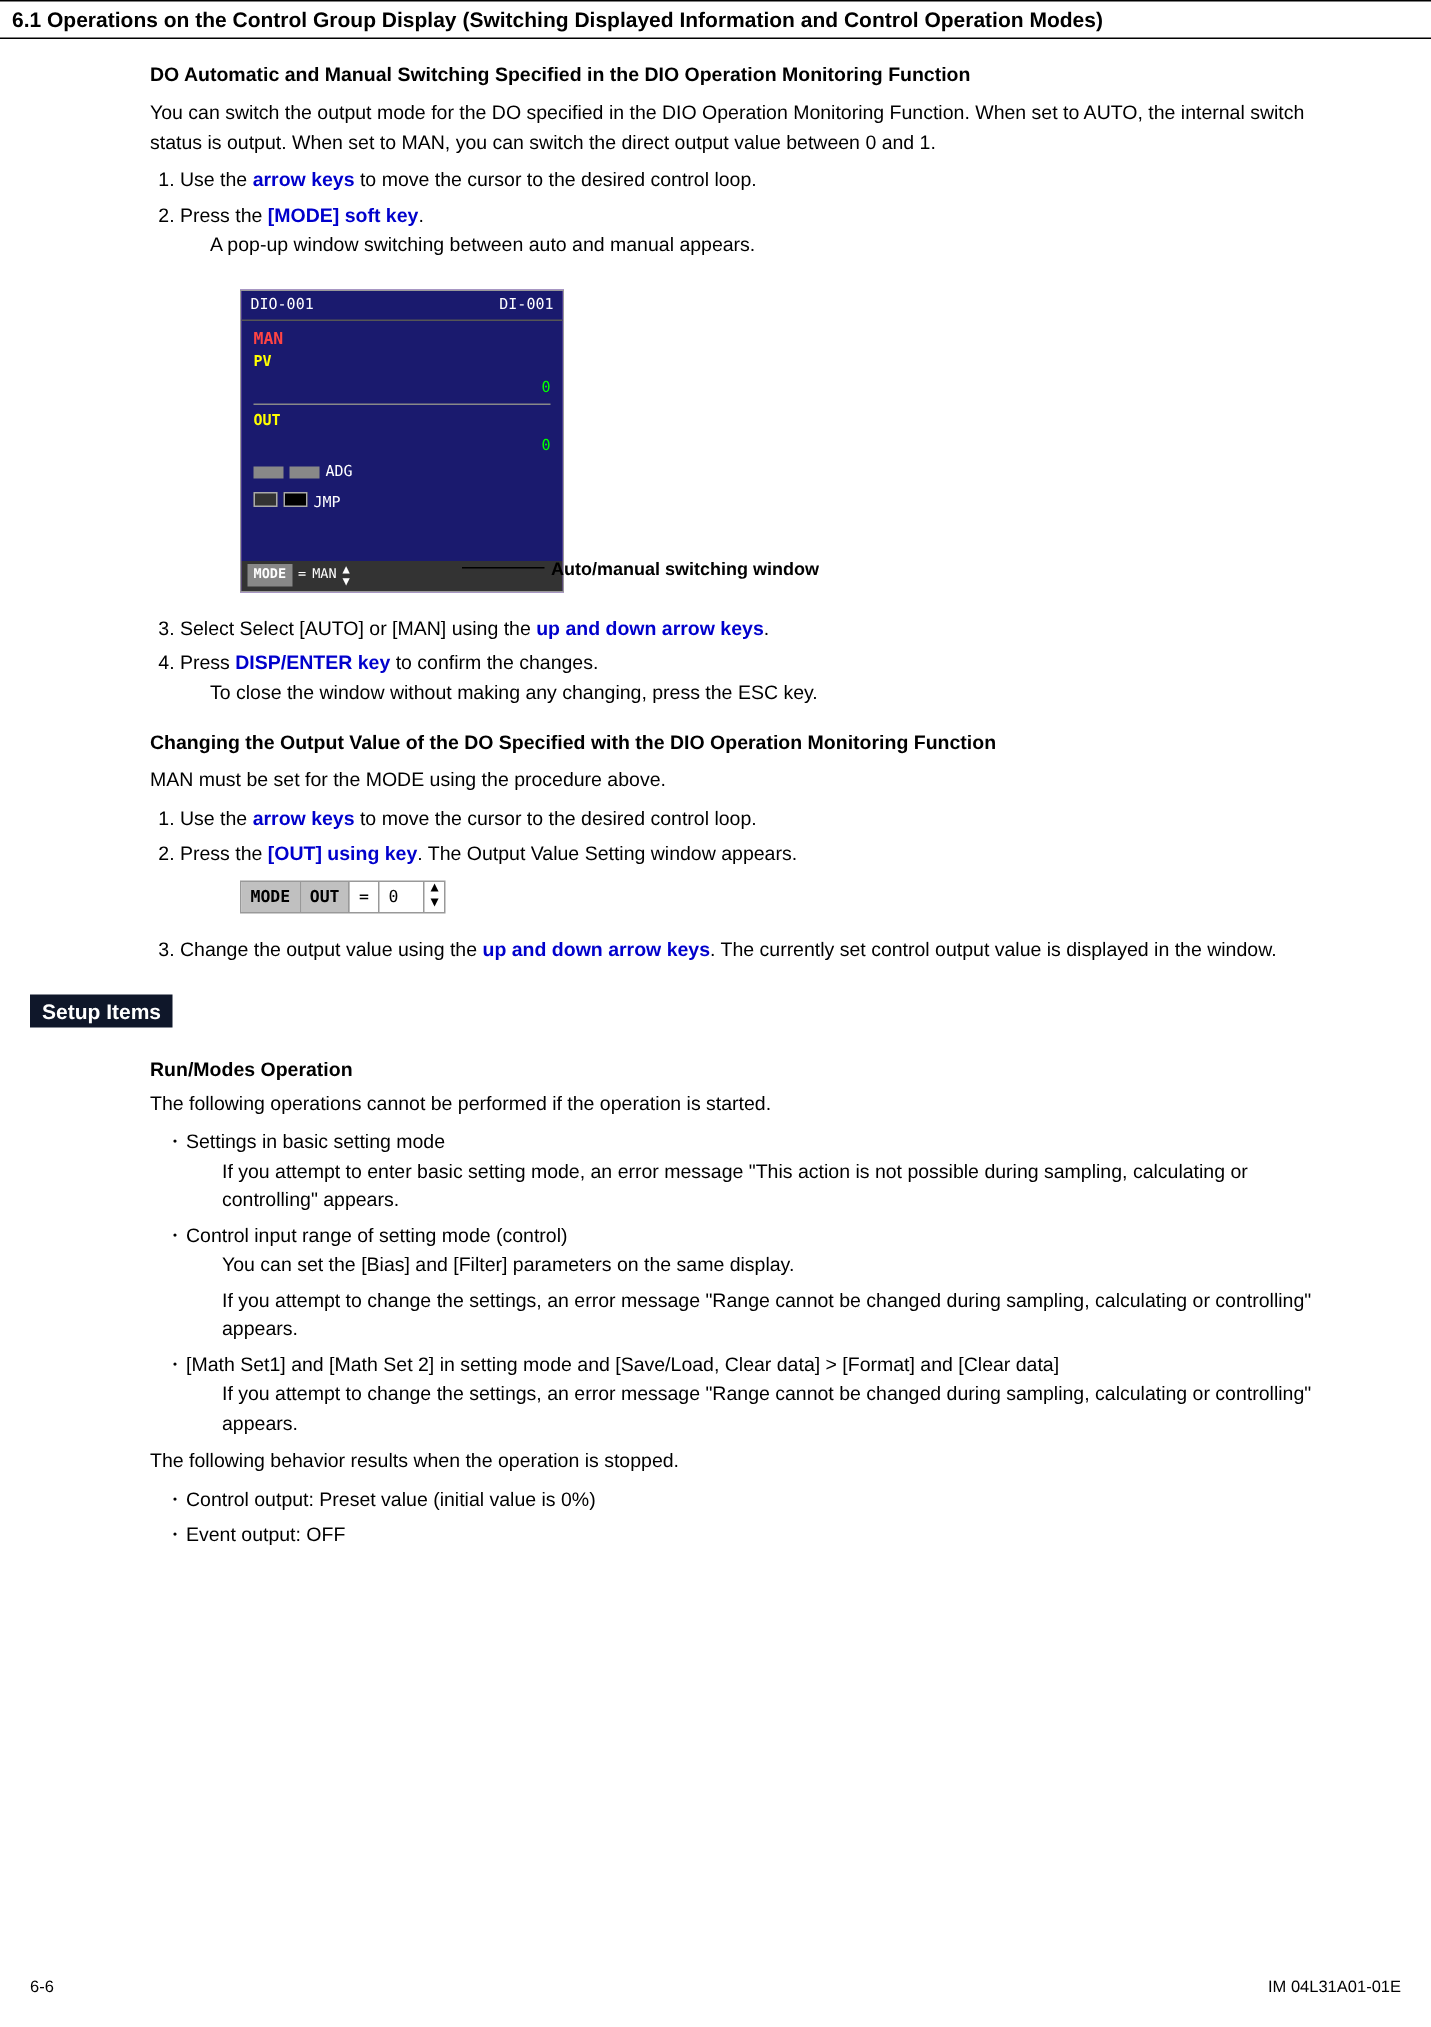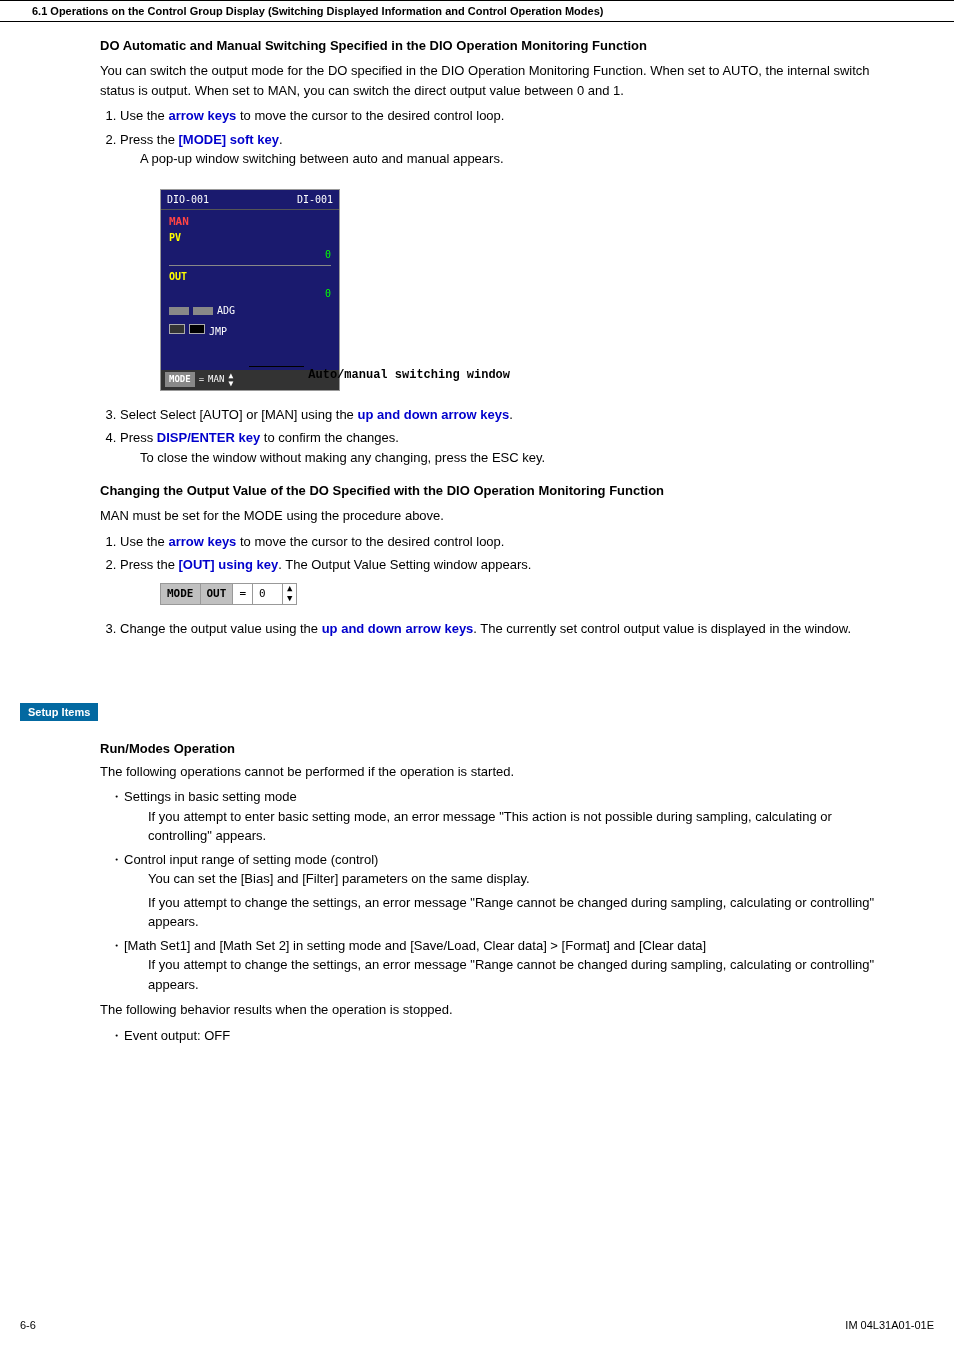--- a/index.html
+++ b/index.html
@@ -16,22 +16,22 @@
       width: 954px;
       min-height: 1351px;
       padding: 0;
       position: relative;
     }
 
     
     .header-bar {
       border-top: 1px solid #000;
       border-bottom: 1px solid #000;
-      padding: 4px 32px;
-      font-size: 11px;
+      padding: 4px 8px;
+      font-size: 14px;
       font-weight: bold;
       margin-bottom: 16px;
     }
 
     
     .content {
       padding: 0 20px 0 20px;
       margin-left: 80px;
       margin-right: 40px;
     }
@@ -103,21 +103,21 @@
       display: inline-block;
       margin-left: 20px;
       margin-top: 8px;
       margin-bottom: 8px;
       border: 1px solid #999;
       background: #6d28d9;
       color: #fff;
       font-size: 11px;
       font-family: monospace;
       padding: 0;
-      width: 180px;
+      width: 216px;
     }
 
     .dio-title-bar {
       display: flex;
       justify-content: space-between;
       background: #1a1a6e;
       color: #fff;
       padding: 2px 6px;
       font-size: 10px;
       border-bottom: 1px solid #555;
@@ -228,27 +228,26 @@
       display: inline-flex;
       flex-direction: column;
       padding: 0 4px;
       font-size: 9px;
       line-height: 1.1;
     }
 
     
     .setup-items-badge {
       display: inline-block;
-      background: #0369a1;
-      color: #fff;
-      font-size: 11px;
+      background: #0f172a;
+      color: #fff;
+      font-size: 14px;
       font-weight: bold;
       padding: 3px 8px;
       margin-bottom: 10px;
-      margin-top: 44px;
     }
 
     
     .footer {
       position: absolute;
       bottom: 20px;
       left: 0;
       right: 0;
       display: flex;
       justify-content: space-between;
@@ -342,21 +341,21 @@
               <span class="mode-out-cell" style="background:#888;color:#fff;border:none;padding:1px 4px;font-size:9px;">MODE</span>
               <span>=</span>
               <span>MAN</span>
               <div class="dio-arrow-btns">
                 <span>▲</span>
                 <span>▼</span>
               </div>
             </div>
           </div>
           
-          <div style="position:absolute; right:-170px; top: 85%; display:flex; align-items:flex-start; white-space:nowrap;font-family:Liberation Mono, monospace;">
+          <div style="position:absolute; right:-170px; top: 85%; display:flex; align-items:center; white-space:nowrap;">
             <span class="horiz-line"></span>
             <span style="font-size:12px; font-weight:bold;">Auto/manual switching window</span>
           </div>
         </div>
 
       </li>
     </ol>
 
     <ol class="numbered-list" start="3">
       <li>
@@ -421,20 +420,23 @@
         <li>
           <span>[Math Set1] and [Math Set 2] in setting mode and [Save/Load, Clear data] &gt; [Format] and [Clear data]</span>
           <div class="bullet-sub">If you attempt to change the settings, an error message "Range cannot be changed during sampling, calculating or controlling" appears.</div>
         </li>
       </ul>
 
       <p class="para">The following behavior results when the operation is stopped.</p>
 
       <ul class="bullet-list">
         <li>
+          <span>Control output: Preset value (initial value is 0%)</span>
+        </li>
+        <li>
           <span>Event output: OFF</span>
         </li>
       </ul>
 
     </div>
   </div>
 
   <div class="footer">
     <span>6-6</span>
     <span>IM 04L31A01-01E</span>

